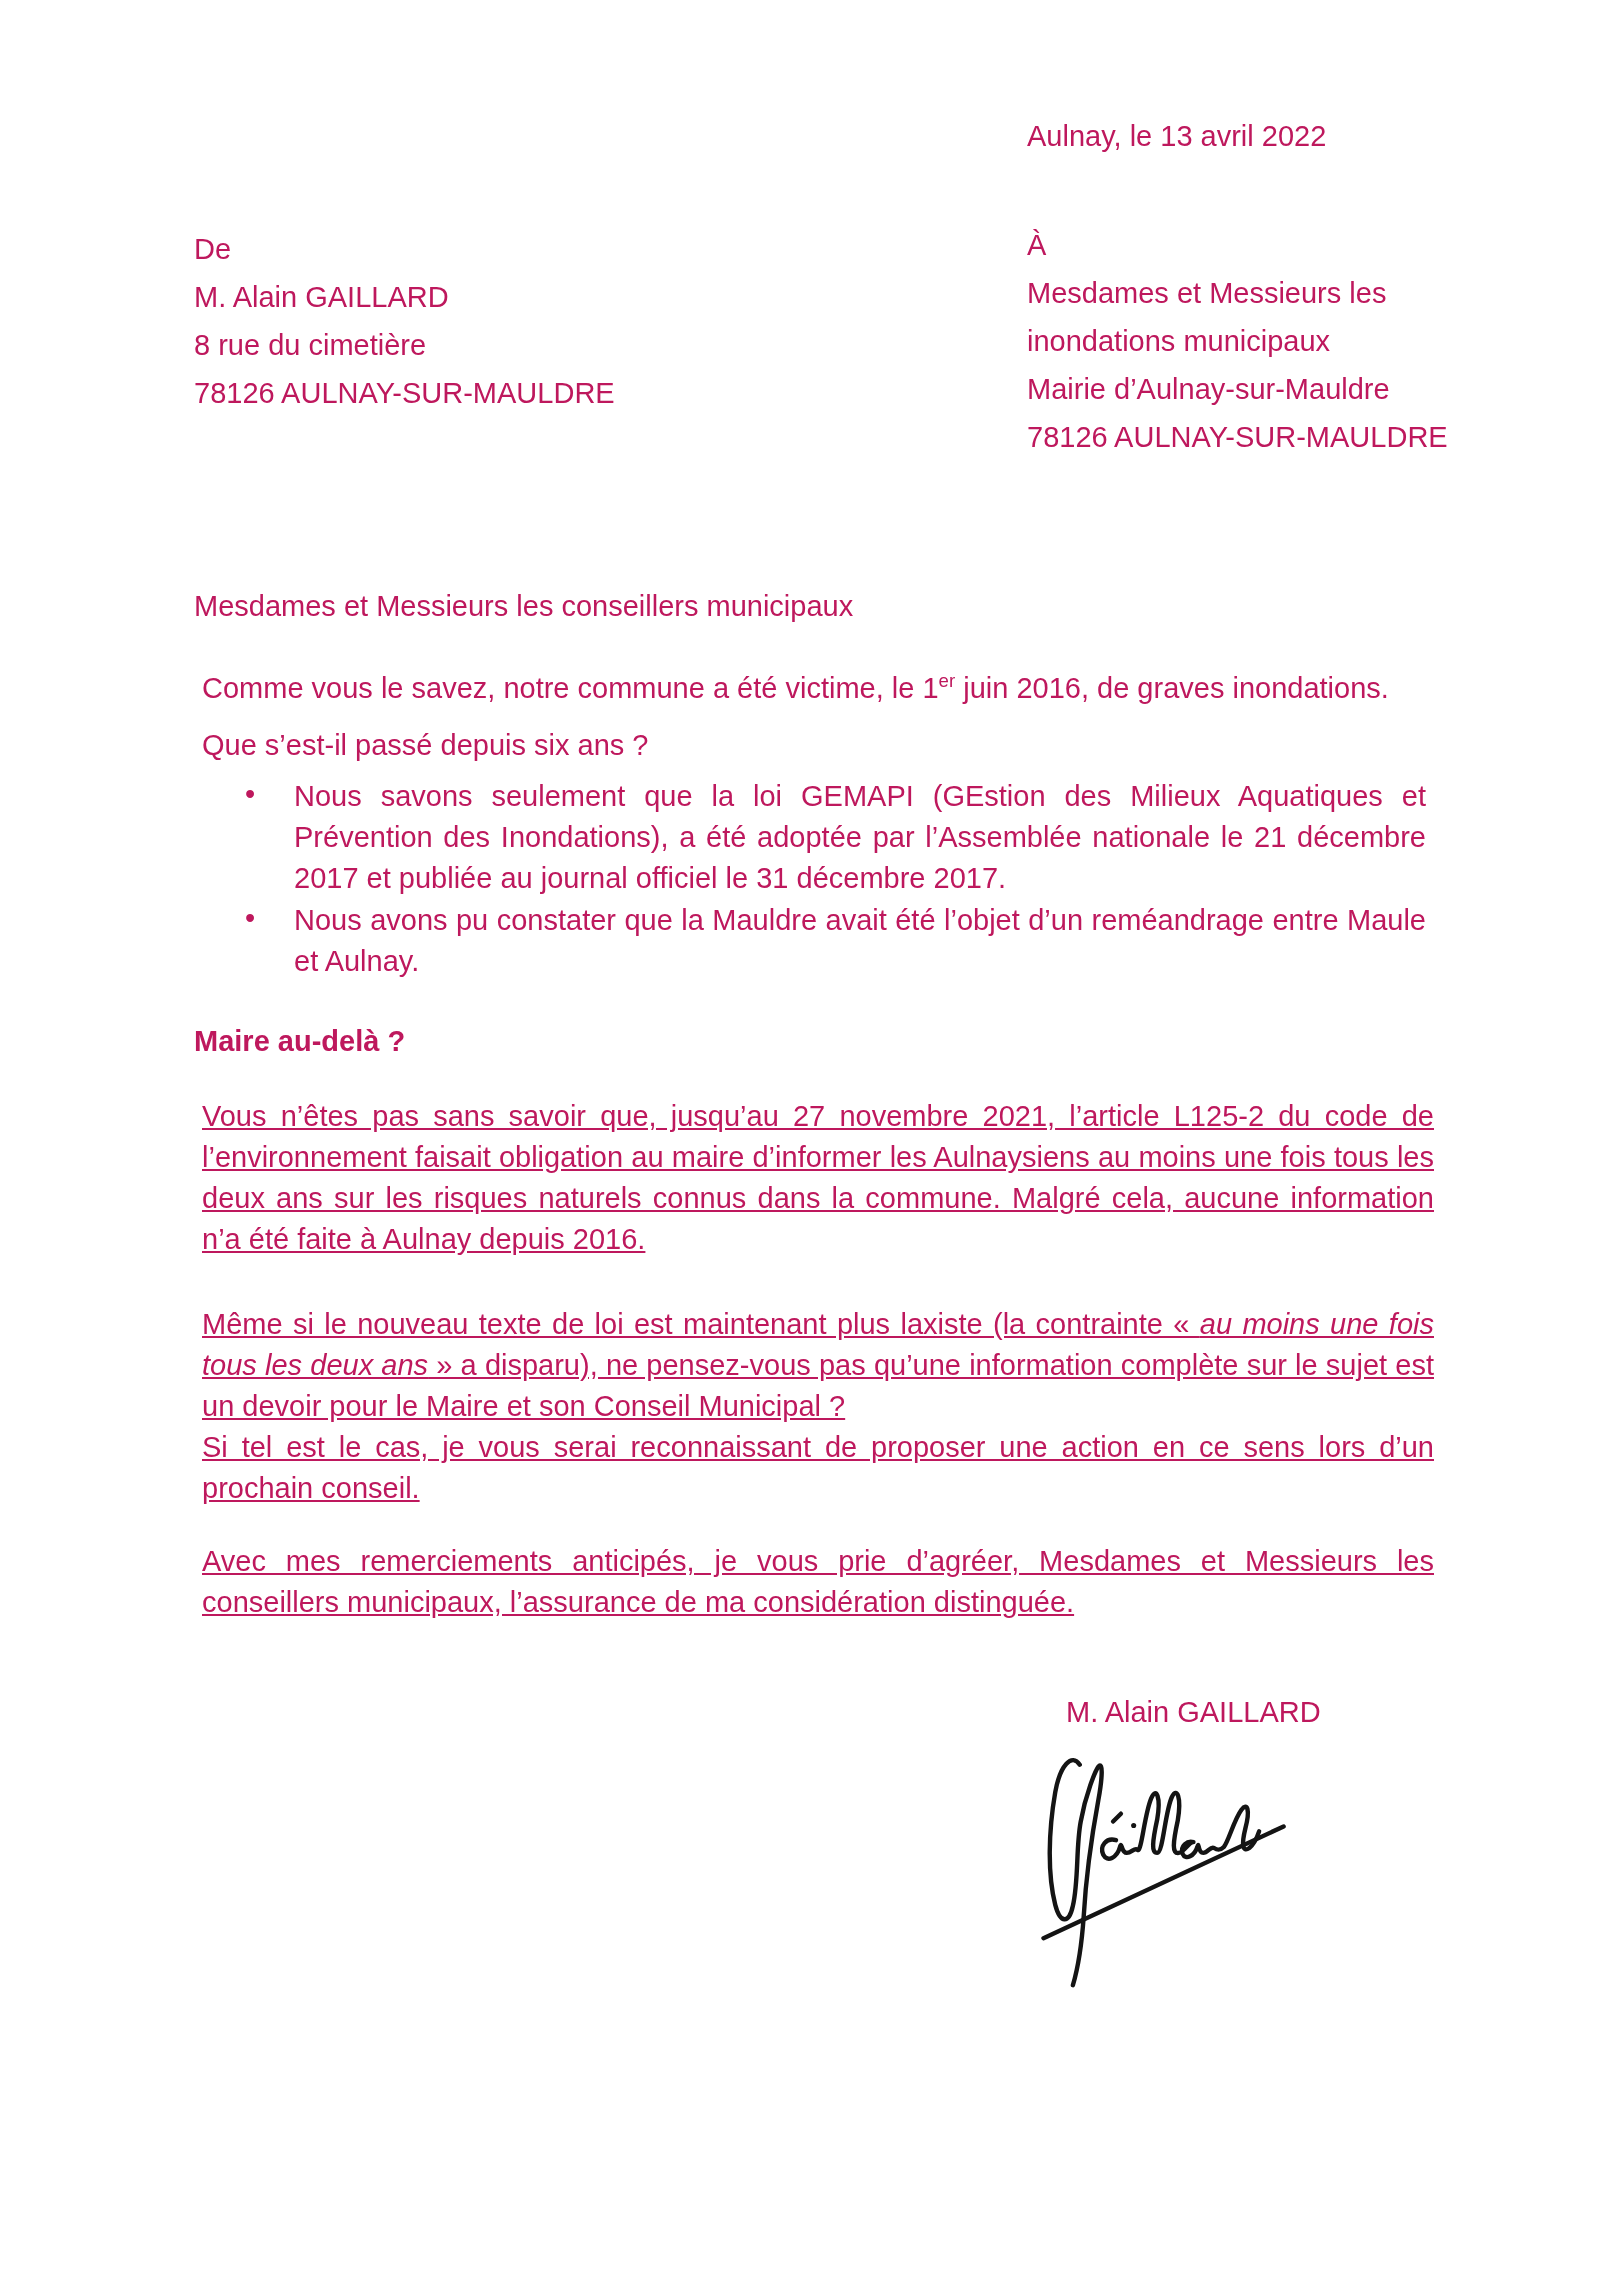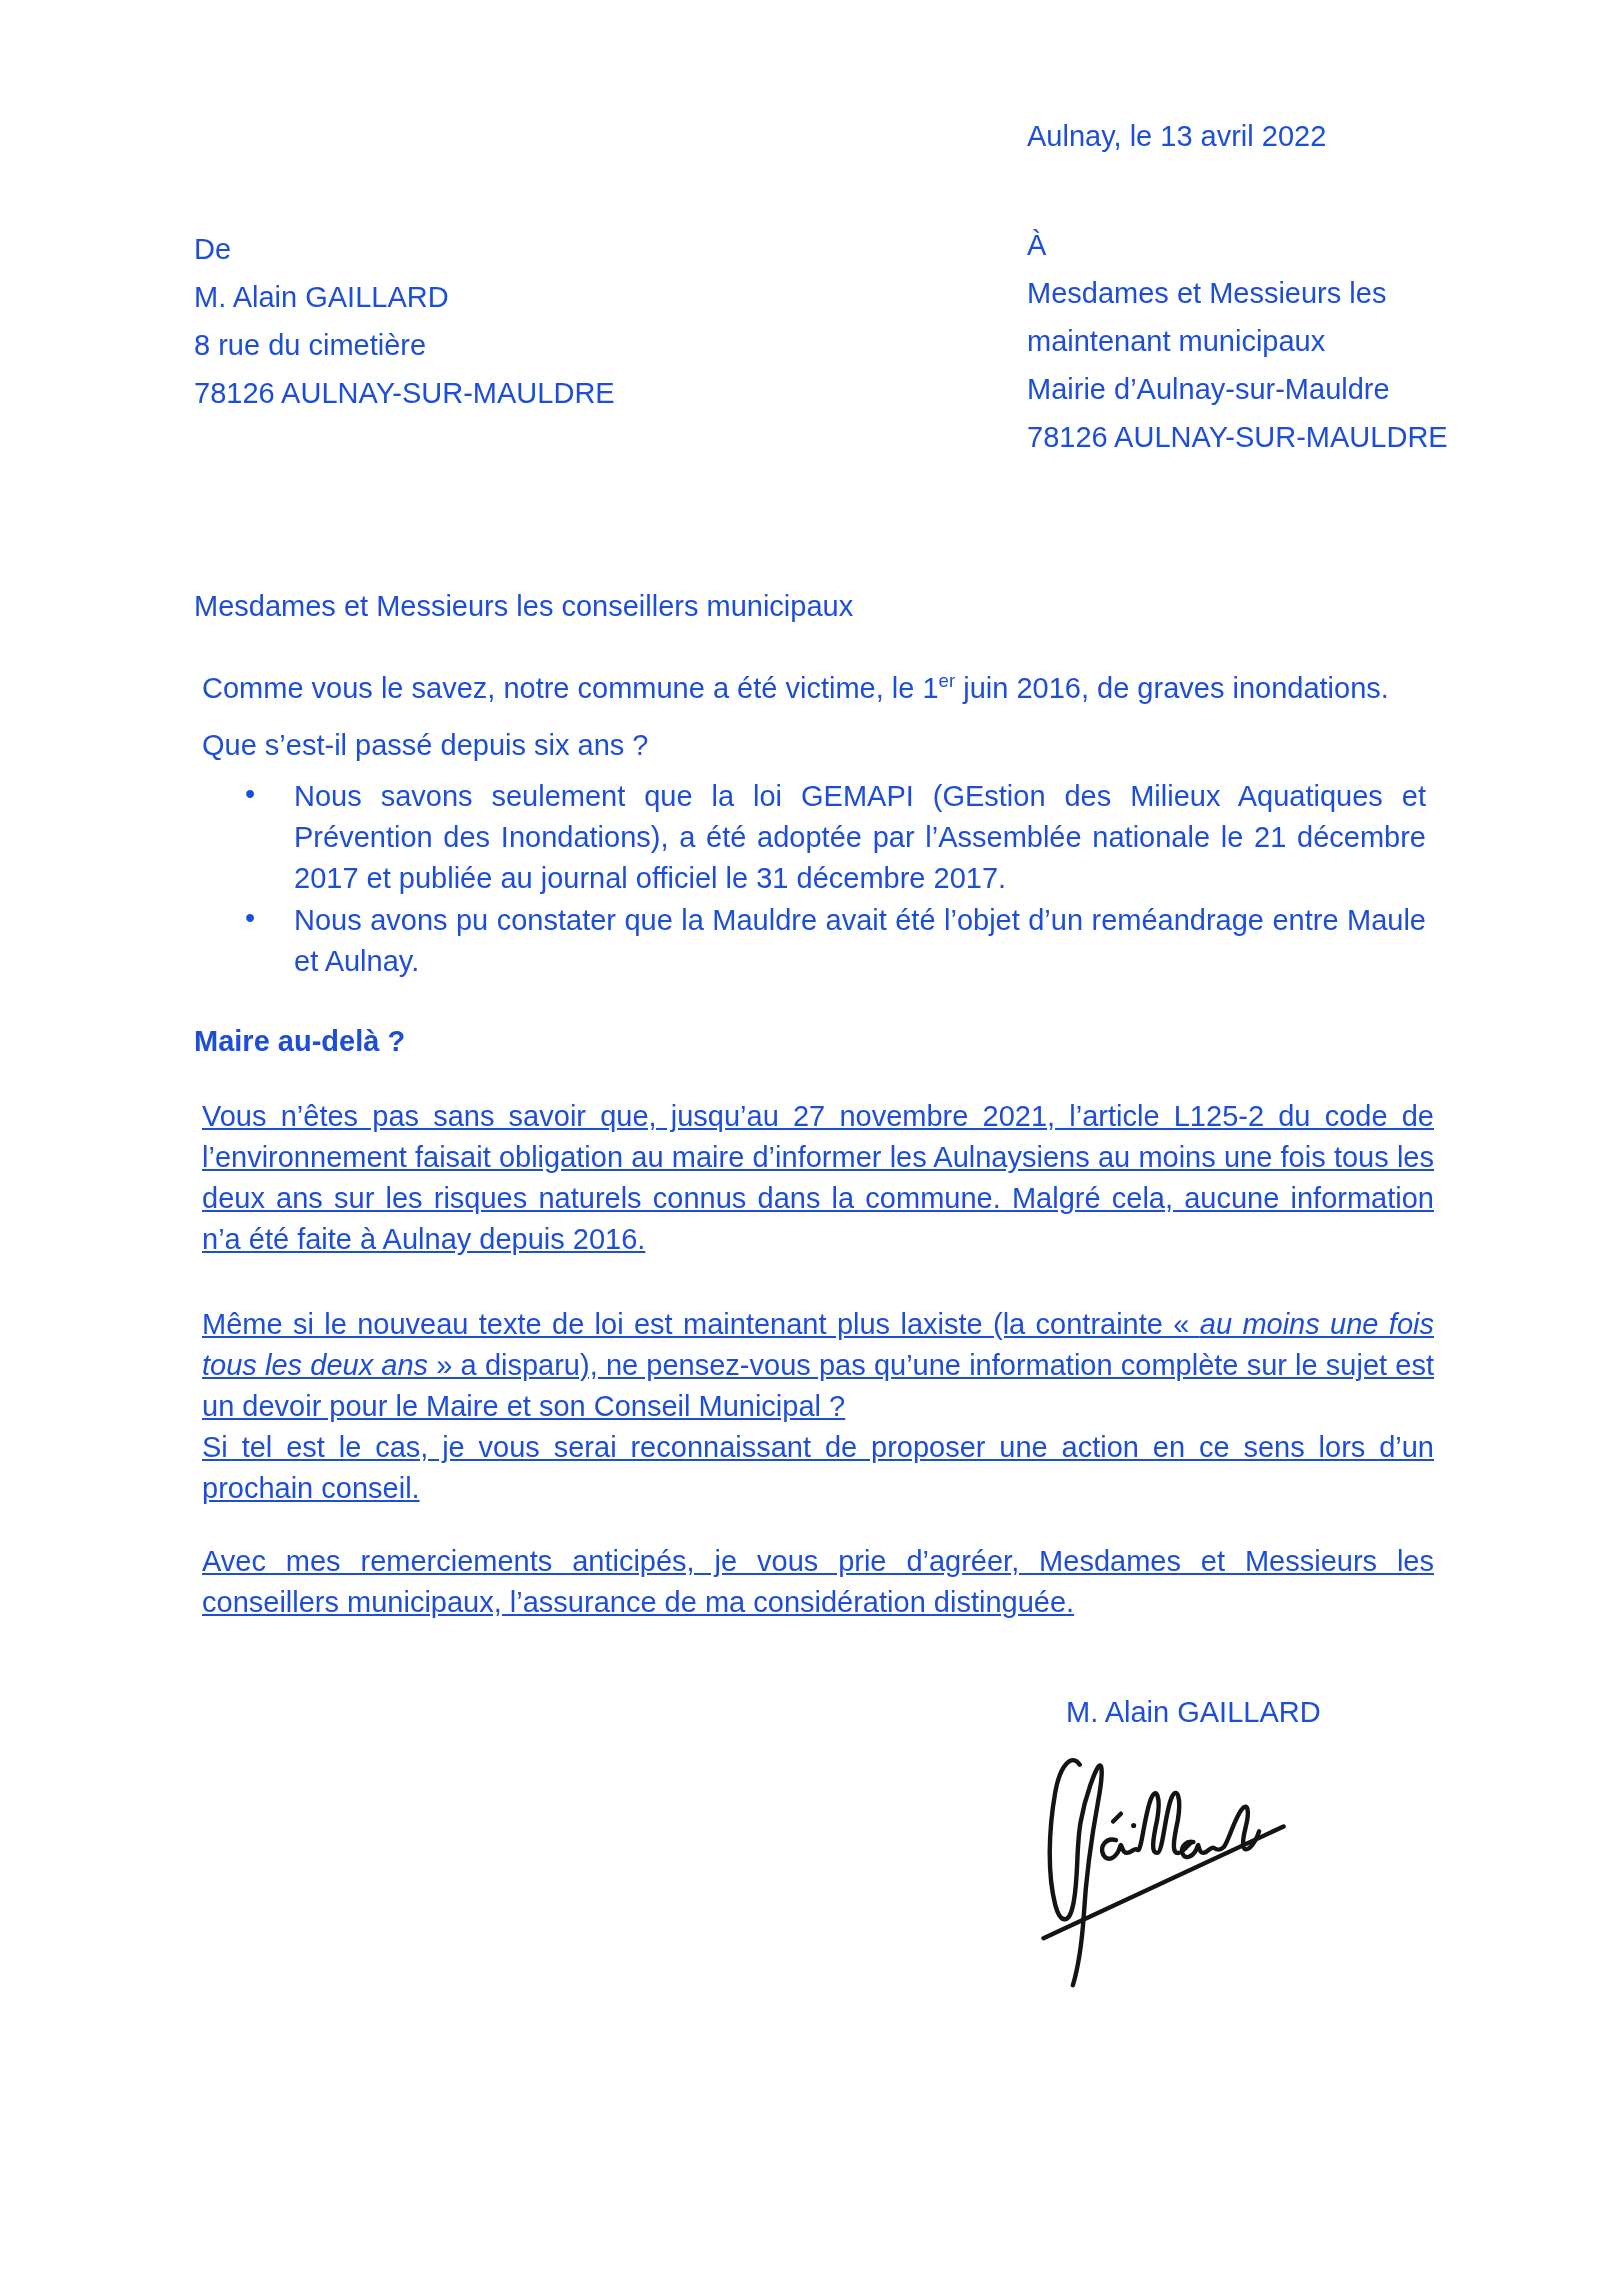--- a/index.html
+++ b/index.html
@@ -1,21 +1,21 @@
 <!DOCTYPE html>
 <html><head>
 <meta charset="utf-8">
 <style>
   html, body { margin: 0; padding: 0; background: #ffffff; }
   .page {
     position: relative;
     width: 1620px;
     height: 2012px;
     background: #ffffff;
-    color: #1d4ed8;
+    color: #be185d;
     font-family: "Liberation Sans", "DejaVu Sans", sans-serif;
     overflow: hidden;
   }
   .abs { position: absolute; }
   .body-text {
     font-size: 29px;
     line-height: 41px;
     width: 1232px;
     margin-left: 8px;
   }
@@ -44,21 +44,21 @@
   <div class="abs addr" style="left:194px; top:222px;">
     <div>De</div>
     <div>M. Alain GAILLARD</div>
     <div>8 rue du cimetière</div>
     <div>78126 AULNAY-SUR-MAULDRE</div>
   </div>
 
   <div class="abs addr" style="left:1027px; top:218px;">
     <div>À</div>
     <div>Mesdames et Messieurs les</div>
-    <div>maintenant municipaux</div>
+    <div>inondations municipaux</div>
     <div>Mairie d’Aulnay-sur-Mauldre</div>
     <div>78126 AULNAY-SUR-MAULDRE</div>
   </div>
 
   <div class="abs salutation" style="left:194px; top:586px;">Mesdames et Messieurs les conseillers municipaux</div>
 
   <div class="abs body-text" style="left:194px; top:668px;">
     <span>Comme vous le savez, notre commune a été victime, le 1</span><sup class="ord">er</sup><span> juin 2016, de graves inondations.</span>
   </div>
 

